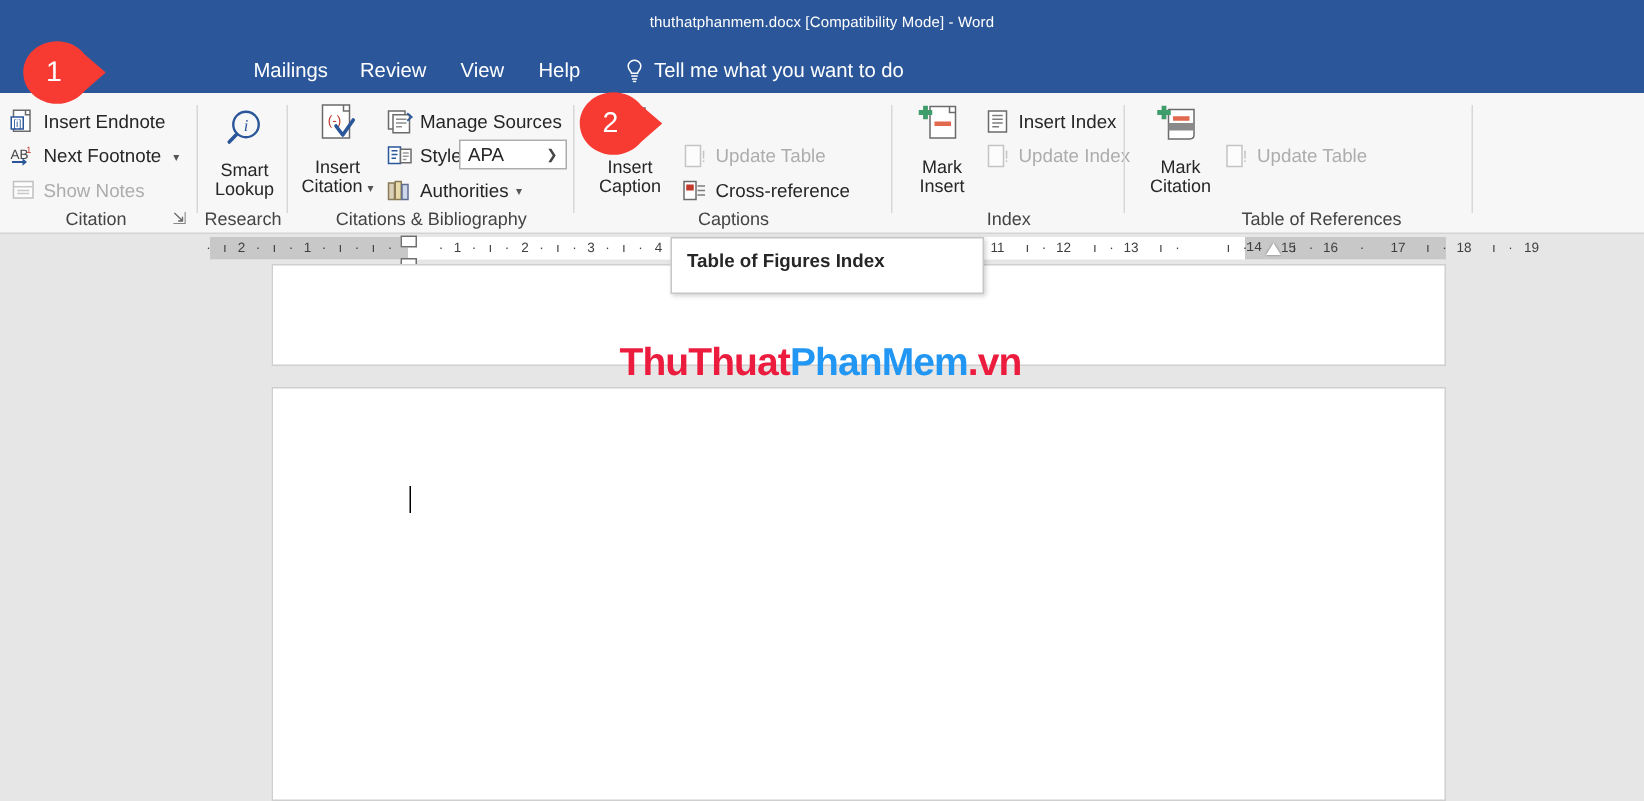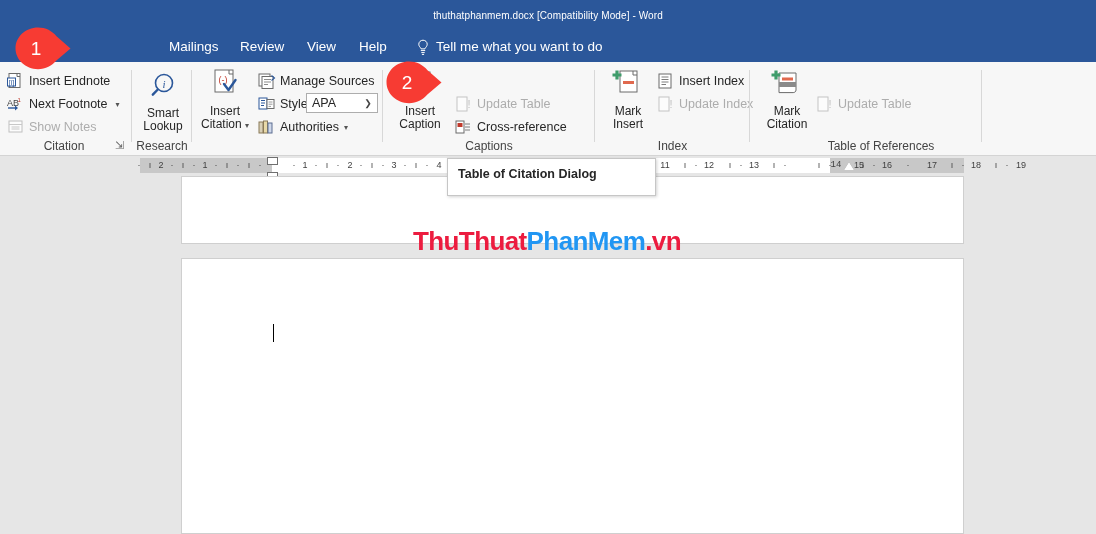--- a/index.html
+++ b/index.html
@@ -286,20 +286,21 @@
           <svg width="19" height="18" viewBox="0 0 19 18">
             <rect x="2" y="4" width="4" height="11" fill="#d9d0b8" stroke="#8a7a58" stroke-width="1"></rect>
             <rect x="6.5" y="3" width="4" height="12" fill="#e8d9a8" stroke="#8a7a58" stroke-width="1"></rect>
             <rect x="11" y="5" width="4" height="10" fill="#cfd8ea" stroke="#5d6e92" stroke-width="1"></rect>
           </svg>
         </span>
         <span class="lbl">Authorities</span>
         <span class="caret" style="margin-left:5px;">▾</span>
       </div>
 
+      <div class="group-label" style="left:0;width:189px;">Citations &amp; Bibliography</div>
       <div class="group-sep" style="left:189px;"></div>
     </div>
 
     <div class="group" style="left:384px;width:212px;">
       <div class="bigcmd" style="left:8px;top:6px;width:56px;">
         <span class="bigic">
           <svg width="40" height="34" viewBox="0 0 40 34">
             <rect x="10" y="4" width="20" height="16" fill="#ffffff" stroke="#6b6b6b" stroke-width="1"></rect>
             <rect x="13" y="7" width="14" height="7" fill="#dfe7f2" stroke="#8fa6c4" stroke-width="1"></rect>
             <path d="M13 17h14" stroke="#c0392b" stroke-width="1.6"></path>
@@ -472,21 +473,21 @@
   </div>
 
   <div class="canvas">
     <div class="page" style="left:181px;top:0px;width:783px;height:68px;"></div>
     <div class="page" style="left:181px;top:82px;width:783px;height:276px;">
       <div class="caret-bar" style="left:91px;top:65px;height:18px;"></div>
     </div>
   </div>
 
   <div class="tooltip" style="left:447px;top:158px;width:209px;">
-    <div class="tt-title">Table of Citation Dialog</div>
+    <div class="tt-title">Table of Figures Index</div>
   </div>
 
   <div class="watermark" style="left:413px;top:226px;">
     <span class="wm-a">ThuThuat</span><span class="wm-b">PhanMem</span><span class="wm-a">.vn</span>
   </div>
 
   <div class="callout" style="left:14px;top:26px;">
     <svg width="58" height="45" viewBox="0 0 58 45">
       <path d="M24 1.5C11.6 1.5 1.5 10.8 1.5 22.3S11.6 43.2 24 43.2c7.5 0 14.2-3.4 18.4-8.6l14.1-12.2L42.5 10.3C38.3 4.9 31.6 1.5 24 1.5z" fill="#f73b33"></path>
     </svg>

